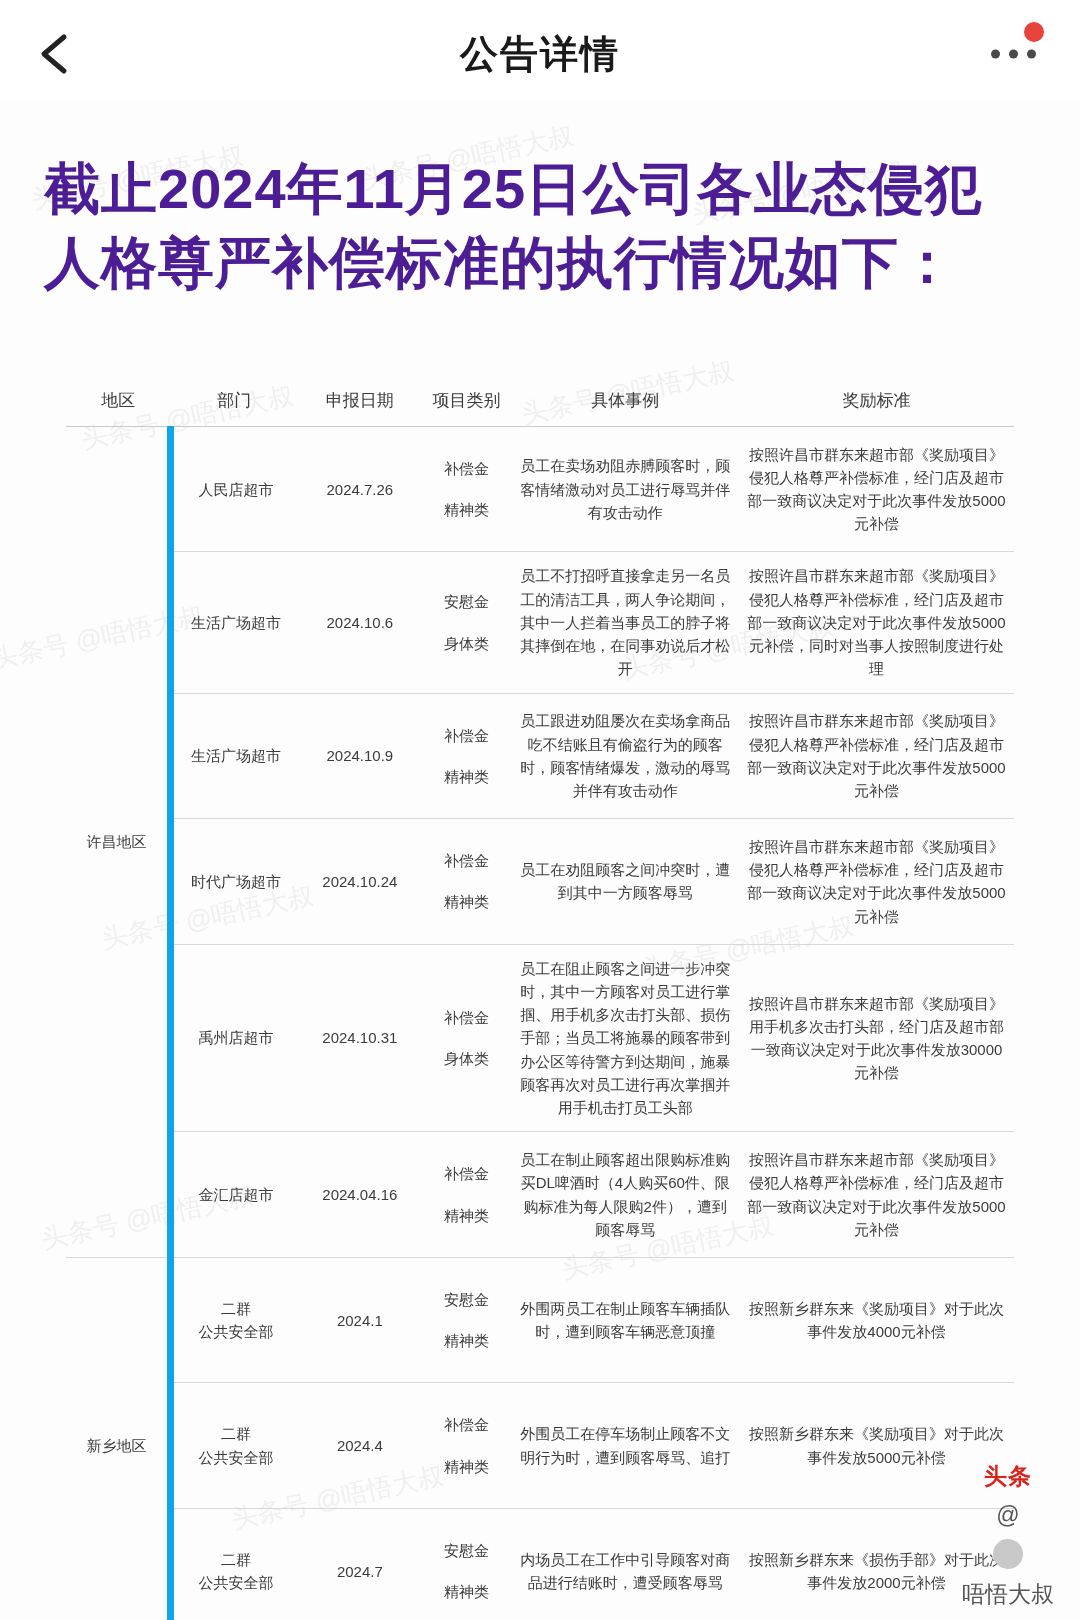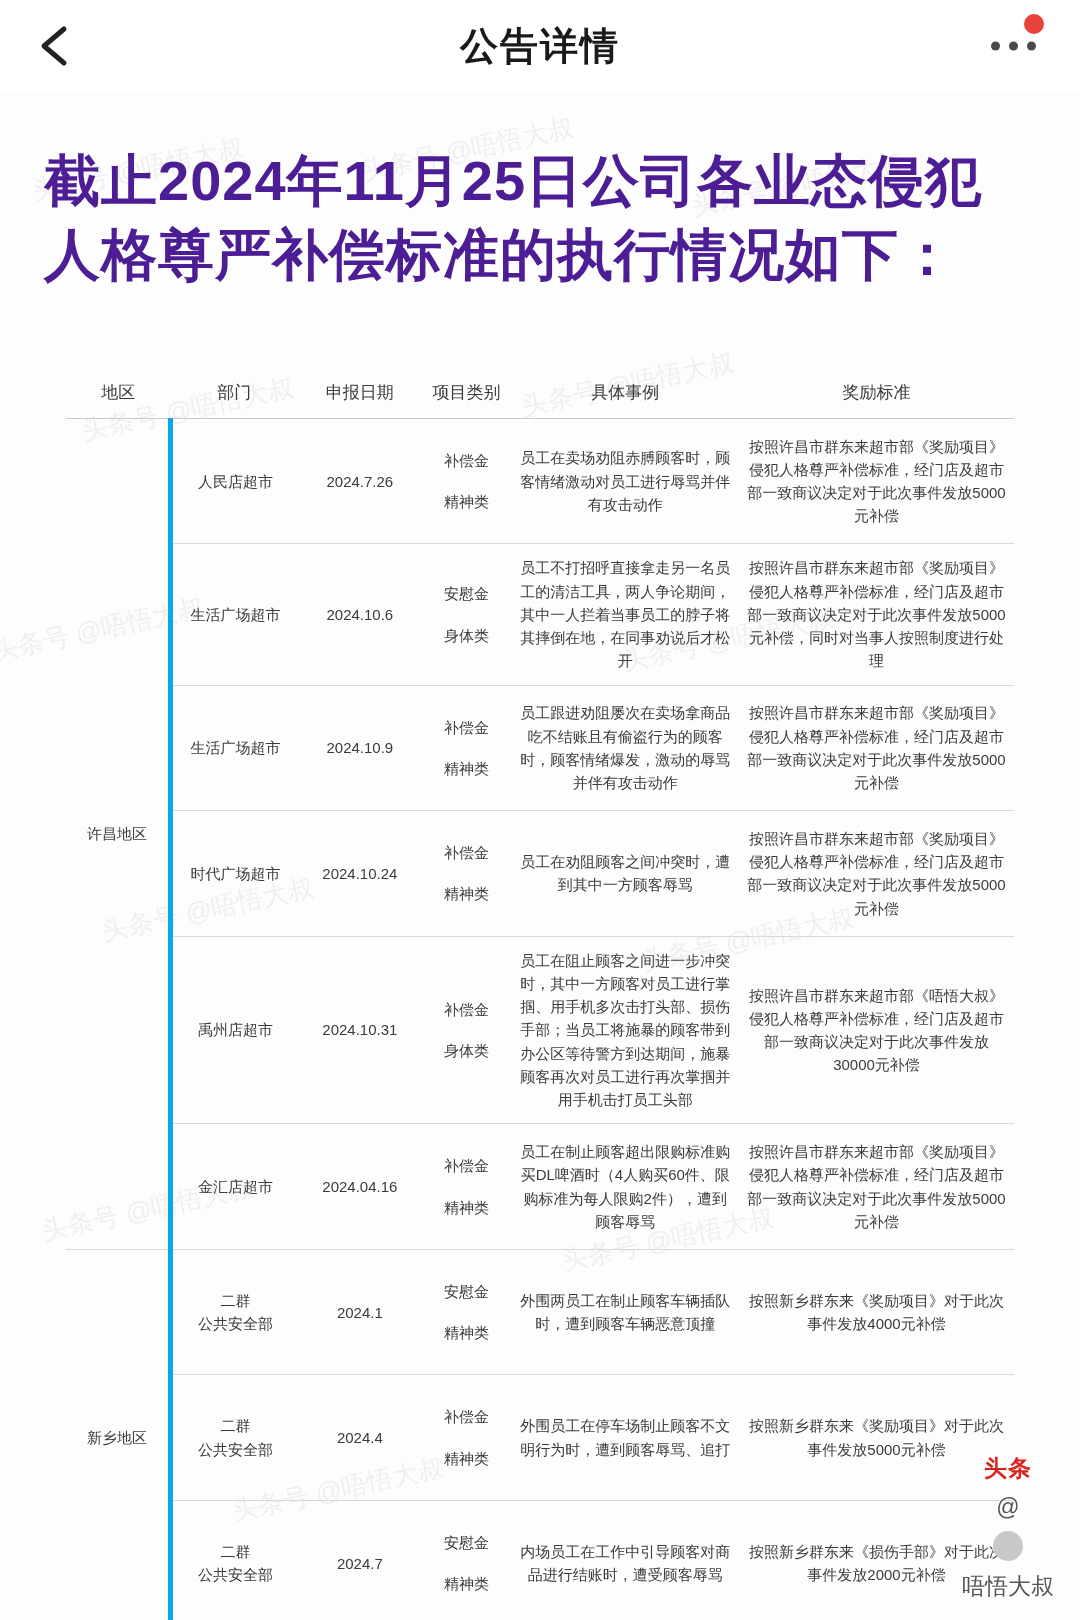--- a/index.html
+++ b/index.html
@@ -16,20 +16,21 @@
   }
 
   
   .navbar {
     position: relative;
     height: 92px;
     background: #ffffff;
     display: flex;
     align-items: center;
     justify-content: center;
+    margin-top: 8px;
   }
   .nav-back {
     position: absolute;
     left: 34px;
     top: 50%;
     transform: translateY(-50%);
     width: 44px;
     height: 44px;
     display: flex;
     align-items: center;
@@ -129,21 +130,21 @@
   }
   table.report td {
     font-size: 15px;
     line-height: 1.55;
     text-align: center;
     vertical-align: middle;
     padding: 12px 6px;
     border-bottom: 1px solid #d8d8d8;
   }
   td.region {
-    border-right: 5px solid #0ea5e9;
+    border-right: 7px solid #0ea5e9;
     font-size: 16px;
   }
   td.dept { font-size: 16px; margin-top: 45px; }
   td.date { font-size: 16px; }
   td.cat .catline { display: block; margin: 18px 0; }
   td.detail { text-align: center; font-size: 15px; }
   td.standard { text-align: center; font-size: 15px; }
 
   col.c-region { width: 11%; }
   col.c-dept   { width: 13.5%; }
@@ -281,21 +282,21 @@
             <td class="standard">按照许昌市群东来超市部《奖励项目》侵犯人格尊严补偿标准，经门店及超市部一致商议决定对于此次事件发放5000元补偿</td>
           </tr>
           <tr>
             <td class="dept">禹州店超市</td>
             <td class="date">2024.10.31</td>
             <td class="cat">
               <span class="catline">补偿金</span>
               <span class="catline">身体类</span>
             </td>
             <td class="detail">员工在阻止顾客之间进一步冲突时，其中一方顾客对员工进行掌掴、用手机多次击打头部、损伤手部；当员工将施暴的顾客带到办公区等待警方到达期间，施暴顾客再次对员工进行再次掌掴并用手机击打员工头部</td>
-            <td class="standard">按照许昌市群东来超市部《唔悟大叔》侵犯人格尊严补偿标准，经门店及超市部一致商议决定对于此次事件发放30000元补偿</td>
+            <td class="standard">按照许昌市群东来超市部《奖励项目》用手机多次击打头部，经门店及超市部一致商议决定对于此次事件发放30000元补偿</td>
           </tr>
           <tr>
             <td class="dept">金汇店超市</td>
             <td class="date">2024.04.16</td>
             <td class="cat">
               <span class="catline">补偿金</span>
               <span class="catline">精神类</span>
             </td>
             <td class="detail">员工在制止顾客超出限购标准购买DL啤酒时（4人购买60件、限购标准为每人限购2件），遭到顾客辱骂</td>
             <td class="standard">按照许昌市群东来超市部《奖励项目》侵犯人格尊严补偿标准，经门店及超市部一致商议决定对于此次事件发放5000元补偿</td>

